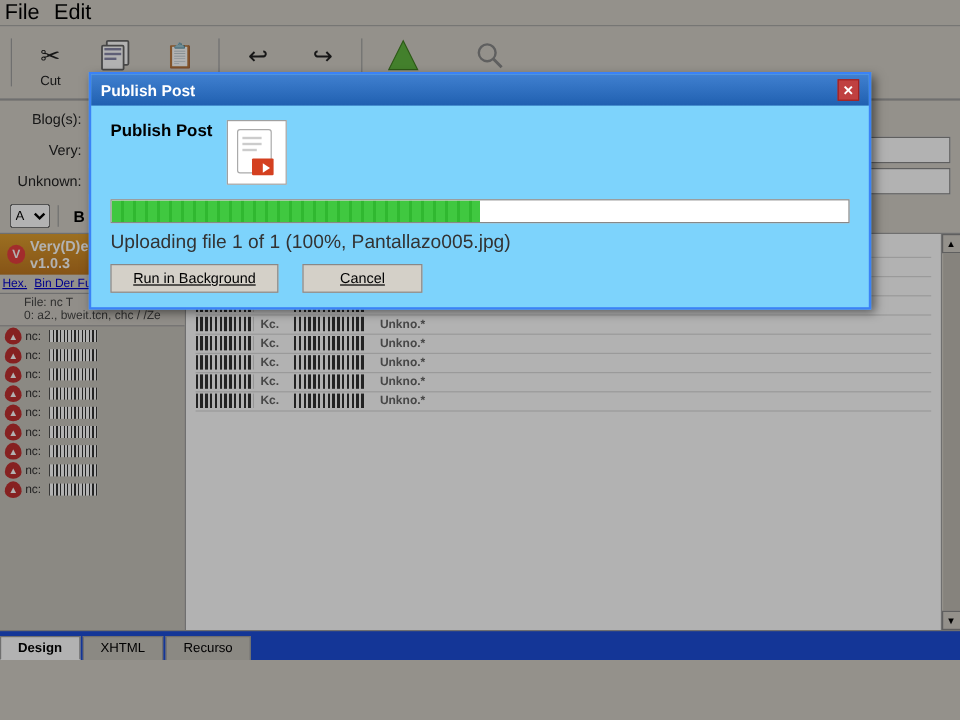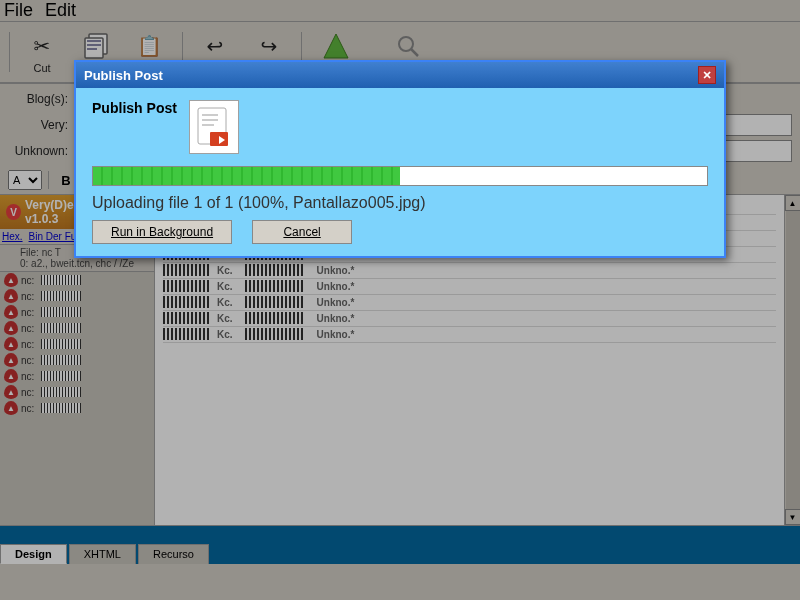--- a/index.html
+++ b/index.html
@@ -267,24 +267,24 @@
       cursor: pointer;
     }
     .scroll-track {
       flex: 1;
       width: 14px;
       background: #c0bcb4;
     }
 
     
     .tab-bar {
-      background: #0369a1;
+      background: #1d4ed8;
       display: flex;
       border-top: 1px solid #a0a0a0;
-      padding-top: 18px;
+      padding-top: 4px;
     }
     .tab {
       padding: 3px 14px;
       font-size: 11px;
       cursor: pointer;
       border: 1px solid #a0a0a0;
       border-bottom: none;
       background: #c8c4bc;
       margin-right: 2px;
     }

